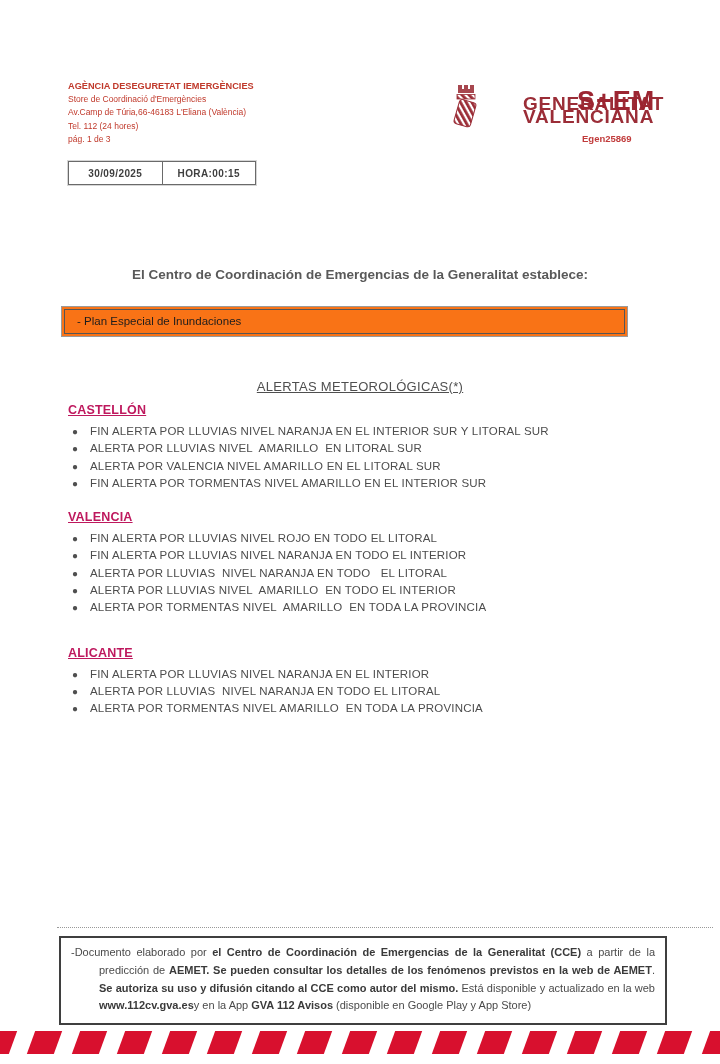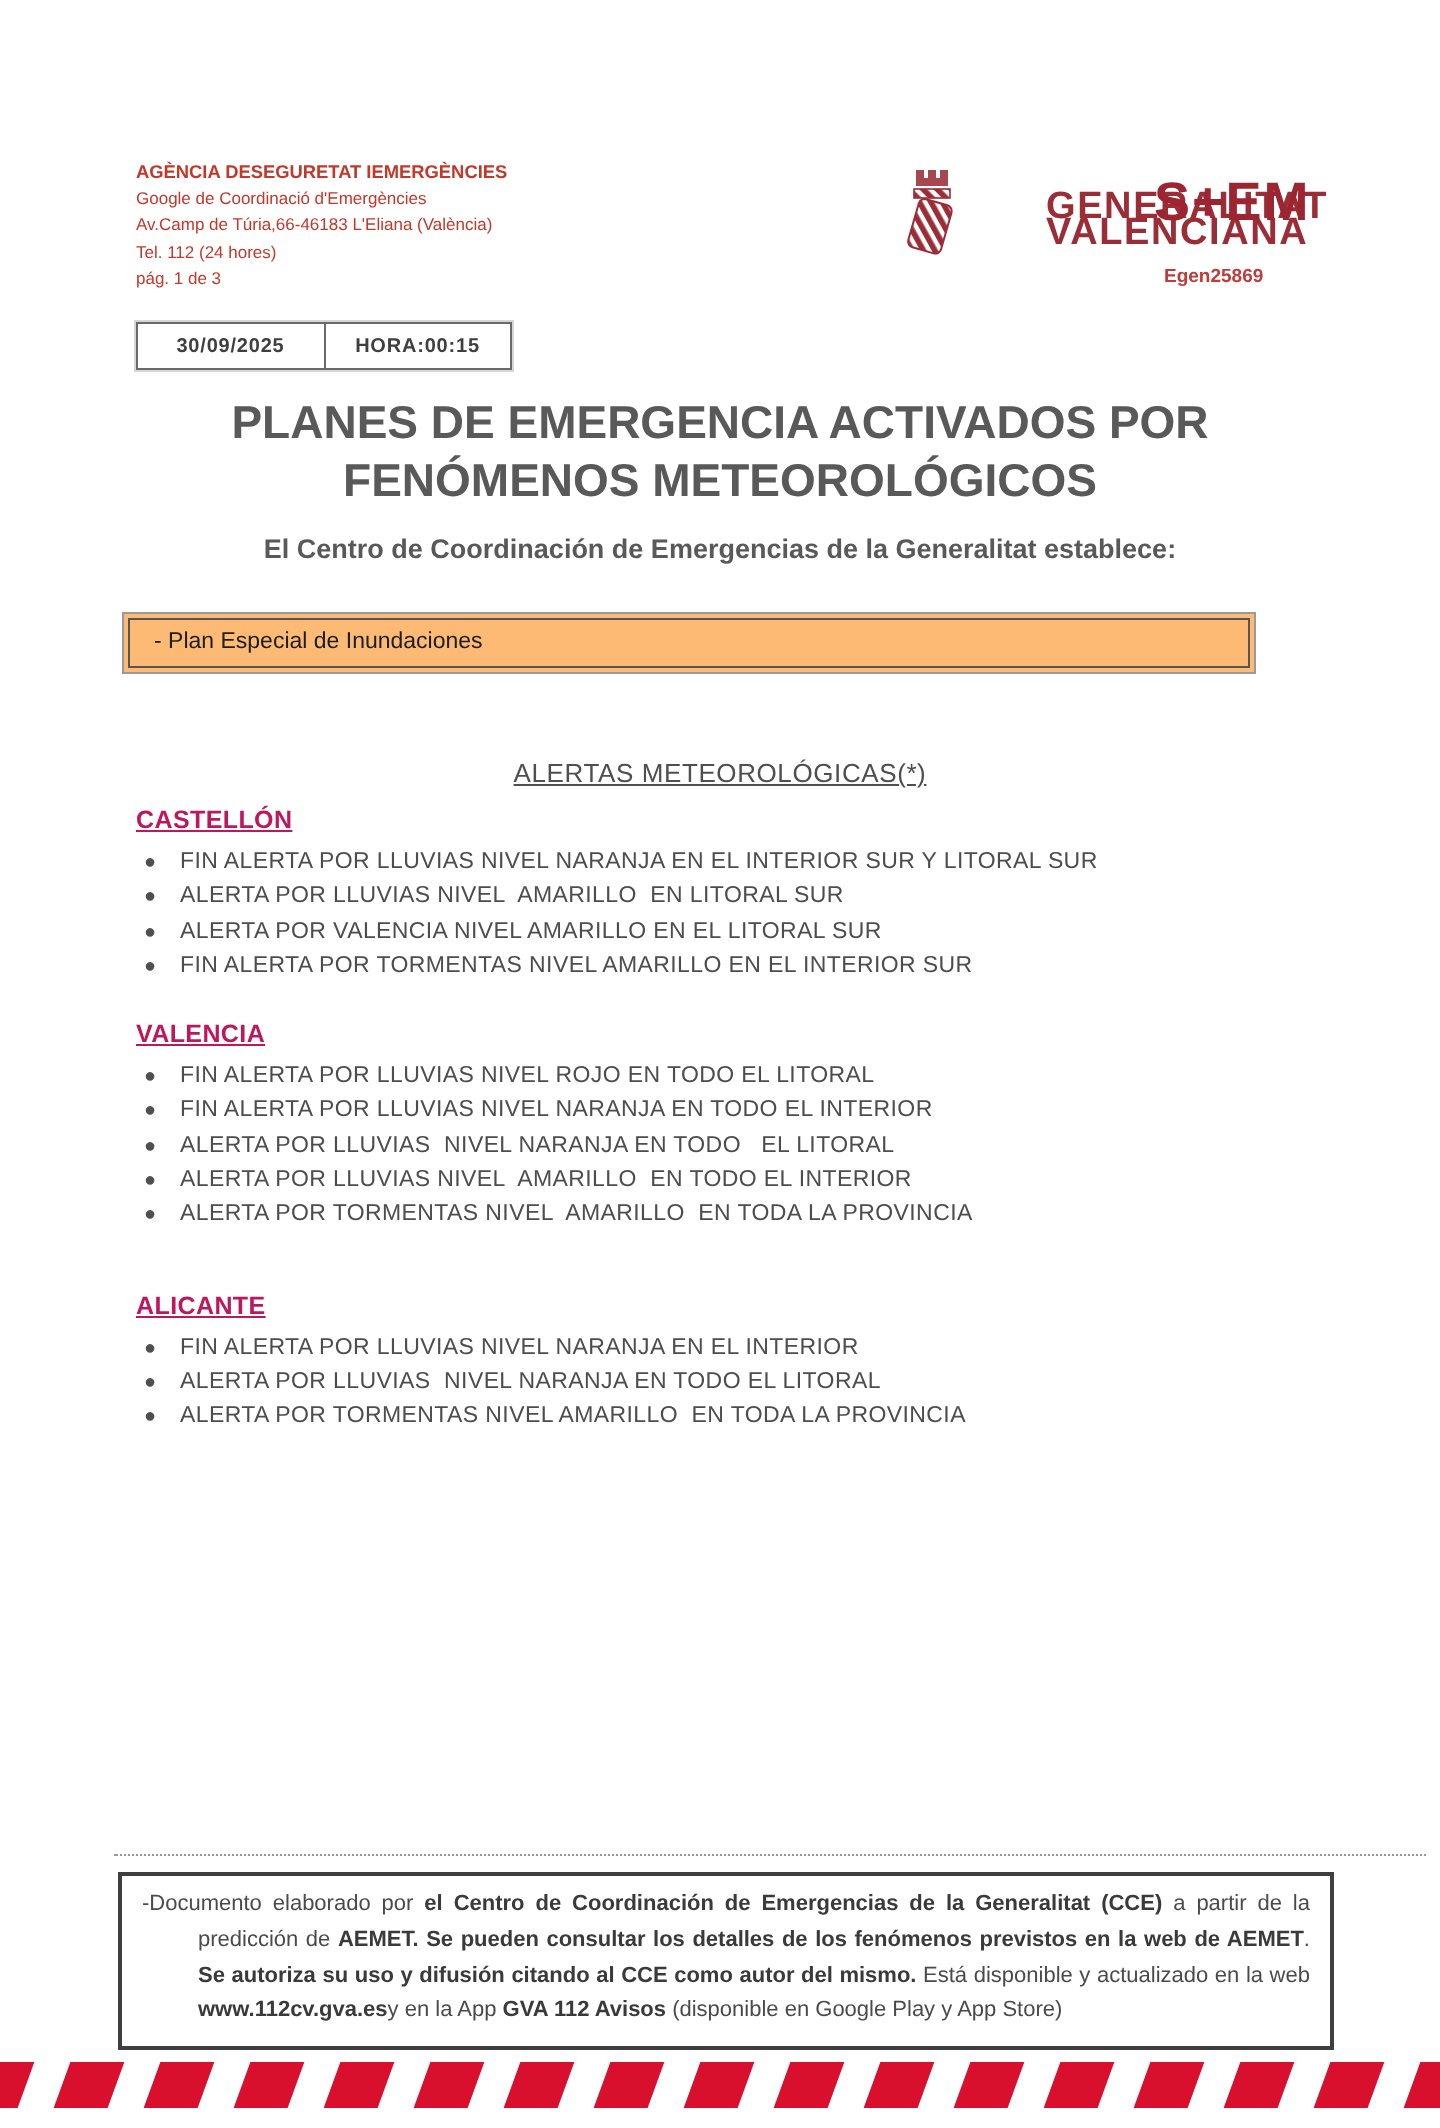--- a/index.html
+++ b/index.html
@@ -36,21 +36,21 @@
     font-size:10px;font-weight:700;color:#3f3f3f;letter-spacing:0.4px;}
   .datebox .cell + .cell{border-left:1.5px solid #6a6a6a;text-align:right;}
 
   
   .doc-title{position:absolute;left:100px;right:100px;top:197px;text-align:center;
     font-size:23px;line-height:29px;font-weight:700;color:var(--title-gray);}
   .doc-subtitle{position:absolute;left:0;right:0;top:267px;text-align:center;
     font-size:13.5px;font-weight:700;color:var(--title-gray);}
 
   
-  .planbox-outer{position:absolute;left:61px;top:306px;width:567px;border:1px solid #9a9a9a;padding:2px;background:#fdba74;}
+  .planbox-outer{position:absolute;left:61px;top:306px;width:567px;border:1px solid #9a9a9a;padding:2px;background:#f97316;}
   .planbox-inner{border:1px solid #555;padding:5px 12px 6px;font-size:11.5px;color:#1d1d1d;}
 
   
   .alerts-heading{position:absolute;left:0;right:0;top:379px;text-align:center;
     font-size:13px;font-weight:400;color:#4f4f4f;text-decoration:underline;letter-spacing:0.3px;}
   .provinces{position:absolute;left:68px;top:403px;width:560px;}
   .province{margin-bottom:18px;}
   .province:nth-child(2){margin-bottom:29px;}
   .province-name{font-size:12.5px;font-weight:700;color:#be185d;text-decoration:underline;margin-bottom:6px;letter-spacing:0.2px;}
   .province ul{list-style:none;}
@@ -73,21 +73,21 @@
   .stripes-inner{display:flex;margin-left:-14px;}
   .stripe{width:27px;height:23px;margin-right:18px;background:var(--stripe-red);transform:skewX(-20deg);flex:0 0 27px;}
 </style>
 </head>
 <body>
 
 <div class="page">
 
   <div class="agency">
     <div class="l1">AGÈNCIA DESEGURETAT IEMERGÈNCIES</div>
-    <div>Google de Coordinació d'Emergències</div>
+    <div>Store de Coordinació d'Emergències</div>
     <div>Av.Camp de Túria,66-46183 L'Eliana (València)</div>
     <div>Tel. 112 (24 hores)</div>
     <div>pág. 1 de 3</div>
   </div>
 
   <div class="gva-logo">
     <svg width="36" height="54" viewBox="0 0 36 54">
       <defs>
         <pattern id="diagp" width="5" height="5" patternUnits="userSpaceOnUse" patternTransform="rotate(-45)">
           <rect width="5" height="5" fill="#ffffff"></rect>
@@ -107,21 +107,20 @@
   </div>
 
   <div class="sem-logo">S+EM</div>
   <div class="egen">Egen25869</div>
 
   <div class="datebox">
     <div class="cell">30/09/2025</div>
     <div class="cell">HORA:00:15</div>
   </div>
 
-  <div class="doc-title">PLANES DE EMERGENCIA ACTIVADOS POR FENÓMENOS METEOROLÓGICOS</div>
   <div class="doc-subtitle">El Centro de Coordinación de Emergencias de la Generalitat establece:</div>
 
   <div class="planbox-outer">
     <div class="planbox-inner">- Plan Especial de Inundaciones</div>
   </div>
 
   <div class="alerts-heading">ALERTAS METEOROLÓGICAS(*)</div>
   <div class="provinces">
     <div class="province">
       <div class="province-name">CASTELLÓN</div>

